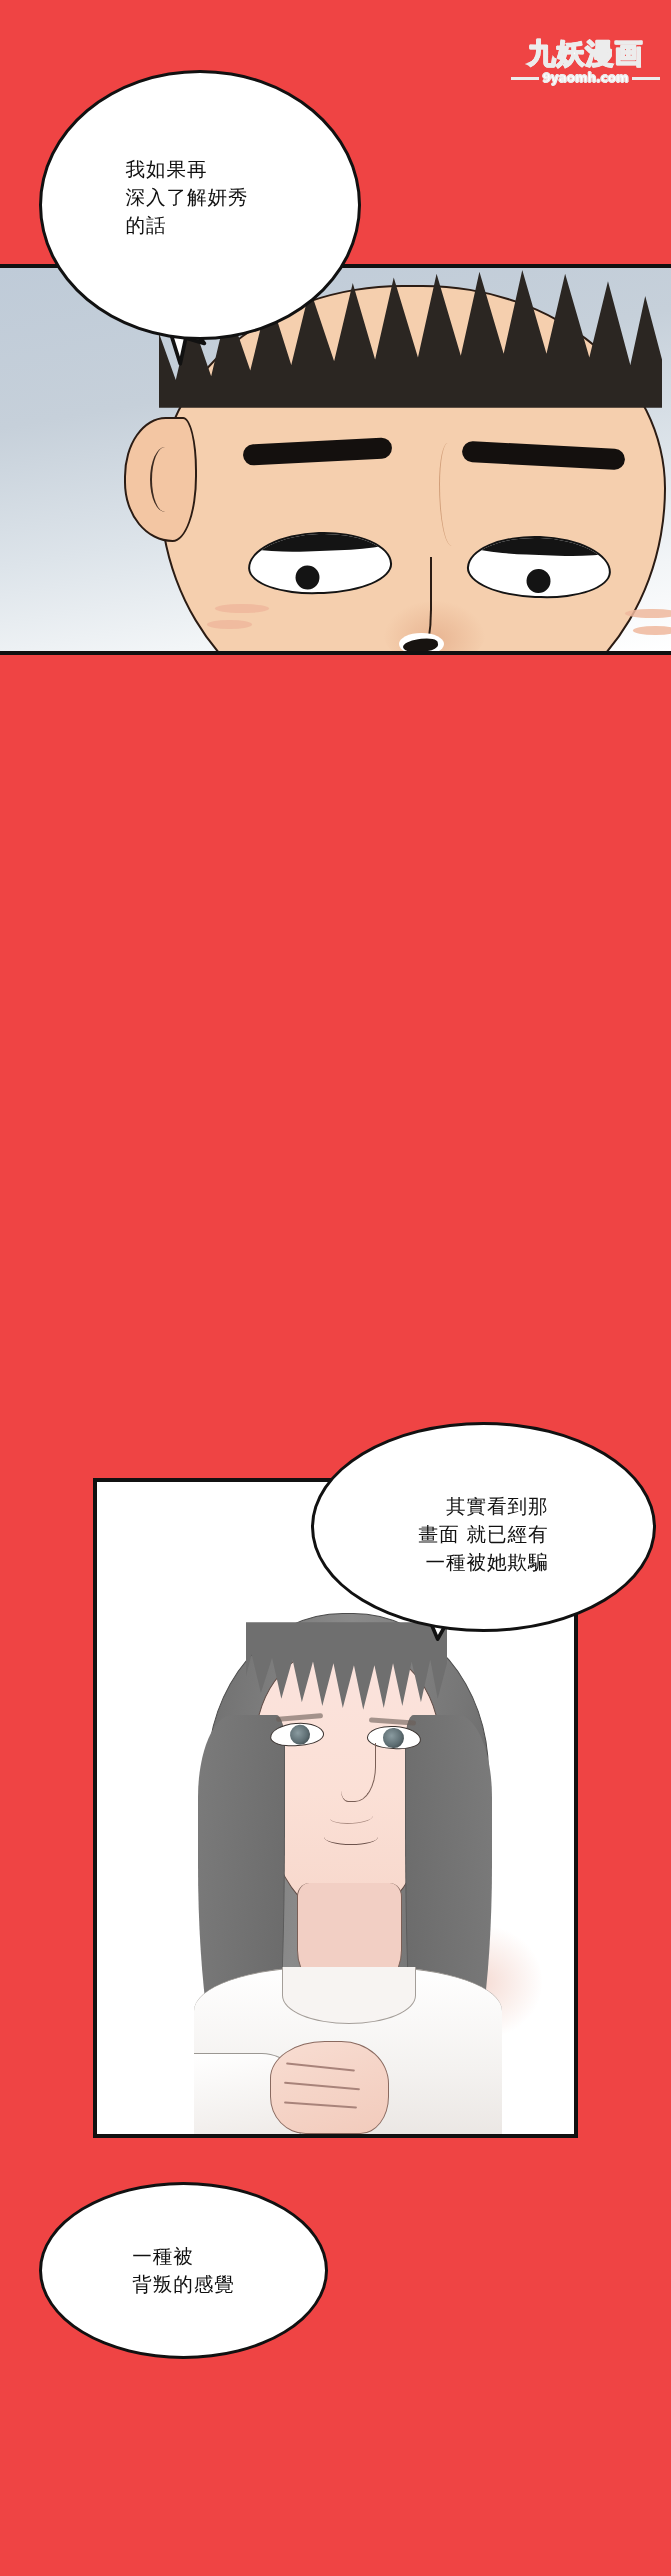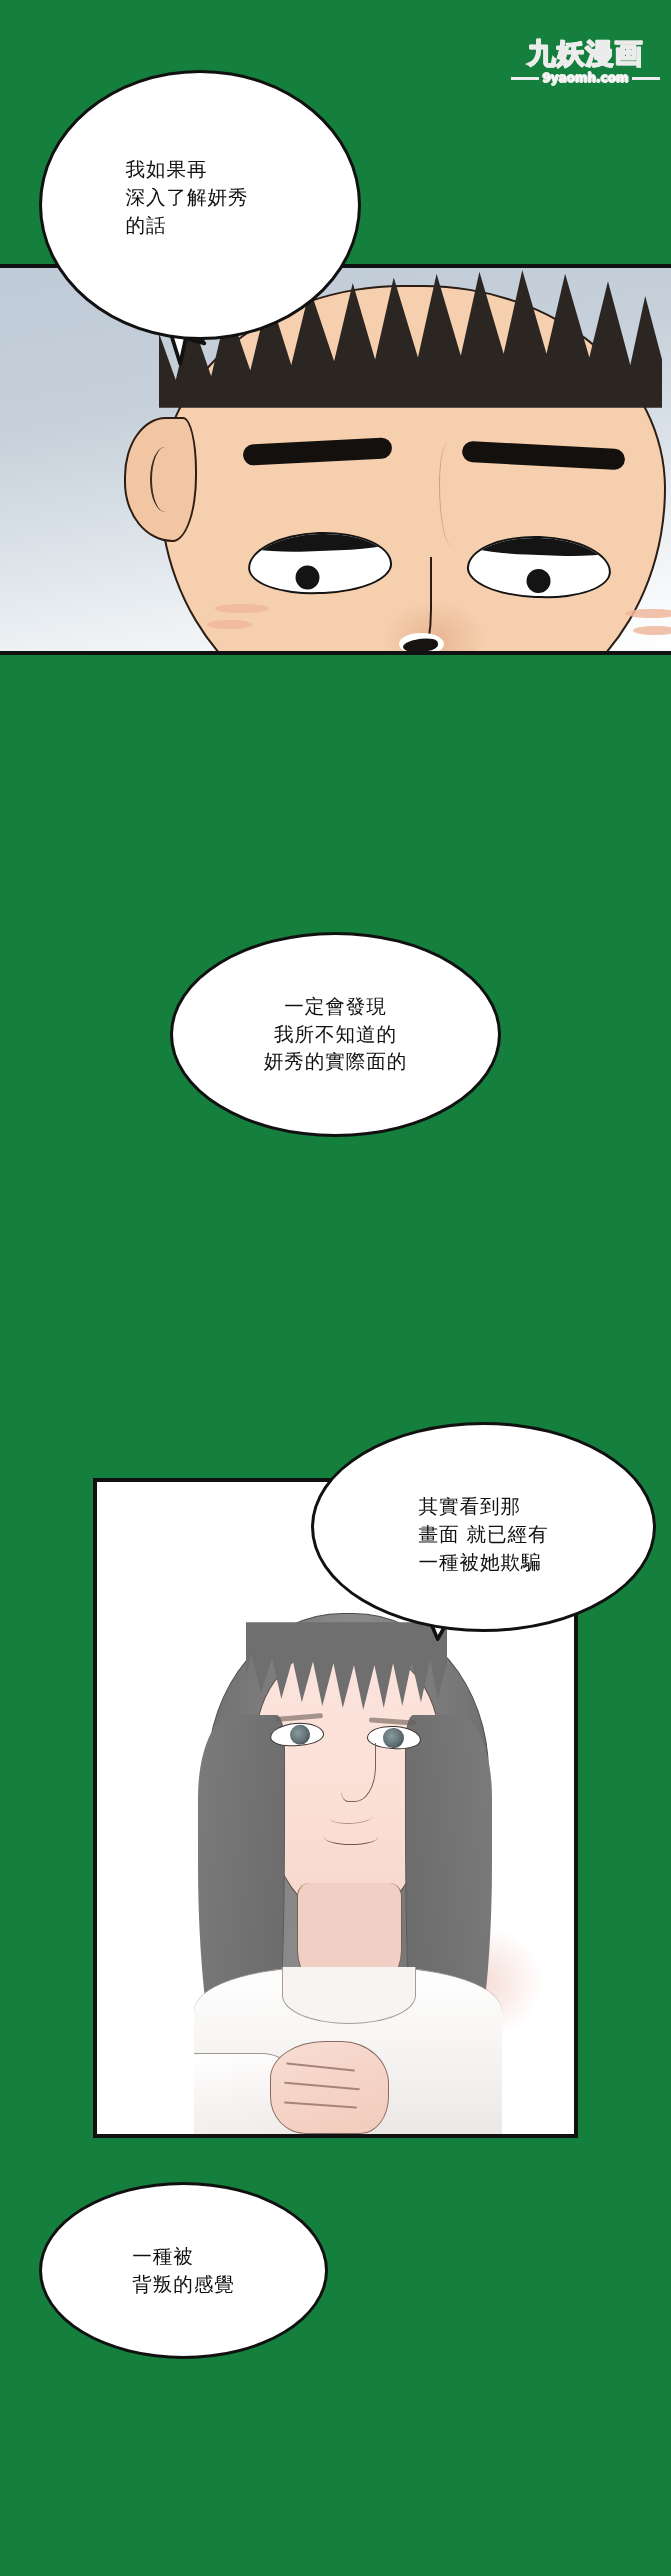--- a/index.html
+++ b/index.html
@@ -7,21 +7,21 @@
     padding: 0;
     background: #ffffff;
   }
   body {
     font-family: "DejaVu Sans", "Liberation Sans", sans-serif;
   }
   #page {
     position: relative;
     width: 671px;
     height: 2576px;
-    background: #15803d;
+    background: #ef4444;
     overflow: hidden;
   }
 
   
   .watermark {
     position: absolute;
     left: 511px;
     top: 39px;
     width: 149px;
     text-align: center;
@@ -414,21 +414,21 @@
   }
   #bubble-think-2 {
     left: 170px; top: 932px; width: 331px; height: 205px;
     z-index: 4;
   }
   #bubble-think-2 .bubble-text { text-align: center; }
   #bubble-3 {
     left: 311px; top: 1422px; width: 345px; height: 210px;
     z-index: 8;
   }
-  #bubble-3 .bubble-text { text-align: left; margin-top: 16px; }
+  #bubble-3 .bubble-text { text-align: right; margin-top: 16px; }
   .tail-3 {
     position: absolute;
     left: 421px; top: 1604px;
     width: 37px; height: 37px;
     z-index: 7;
   }
   #bubble-4 {
     left: 39px; top: 2182px; width: 289px; height: 177px;
     z-index: 6;
   }
@@ -496,25 +496,20 @@
       <path d="M4,0 L50,4 L40,26 L50,40 L30,34 L24,62 L14,30 L0,22 Z" fill="#ffffff" stroke="#111111" stroke-width="4" stroke-linejoin="round"></path>
     </svg>
   </div>
 
   <div class="bubble" id="bubble-1">
     <div class="bubble-text">我如果再
 深入了解妍秀
 的話</div>
   </div>
 
-  <div class="bubble" id="bubble-think-2">
-    <div class="bubble-text">一定會發現
-我所不知道的
-妍秀的實際面的</div>
-  </div>
 
   <div class="panel" id="panel-2">
     <div class="woman">
       <div class="w-hair-back"></div>
       <div class="w-face">
         <div class="w-jaw-shadow"></div>
       </div>
       <div class="w-hair-left"></div>
       <div class="w-hair-right"></div>
 

